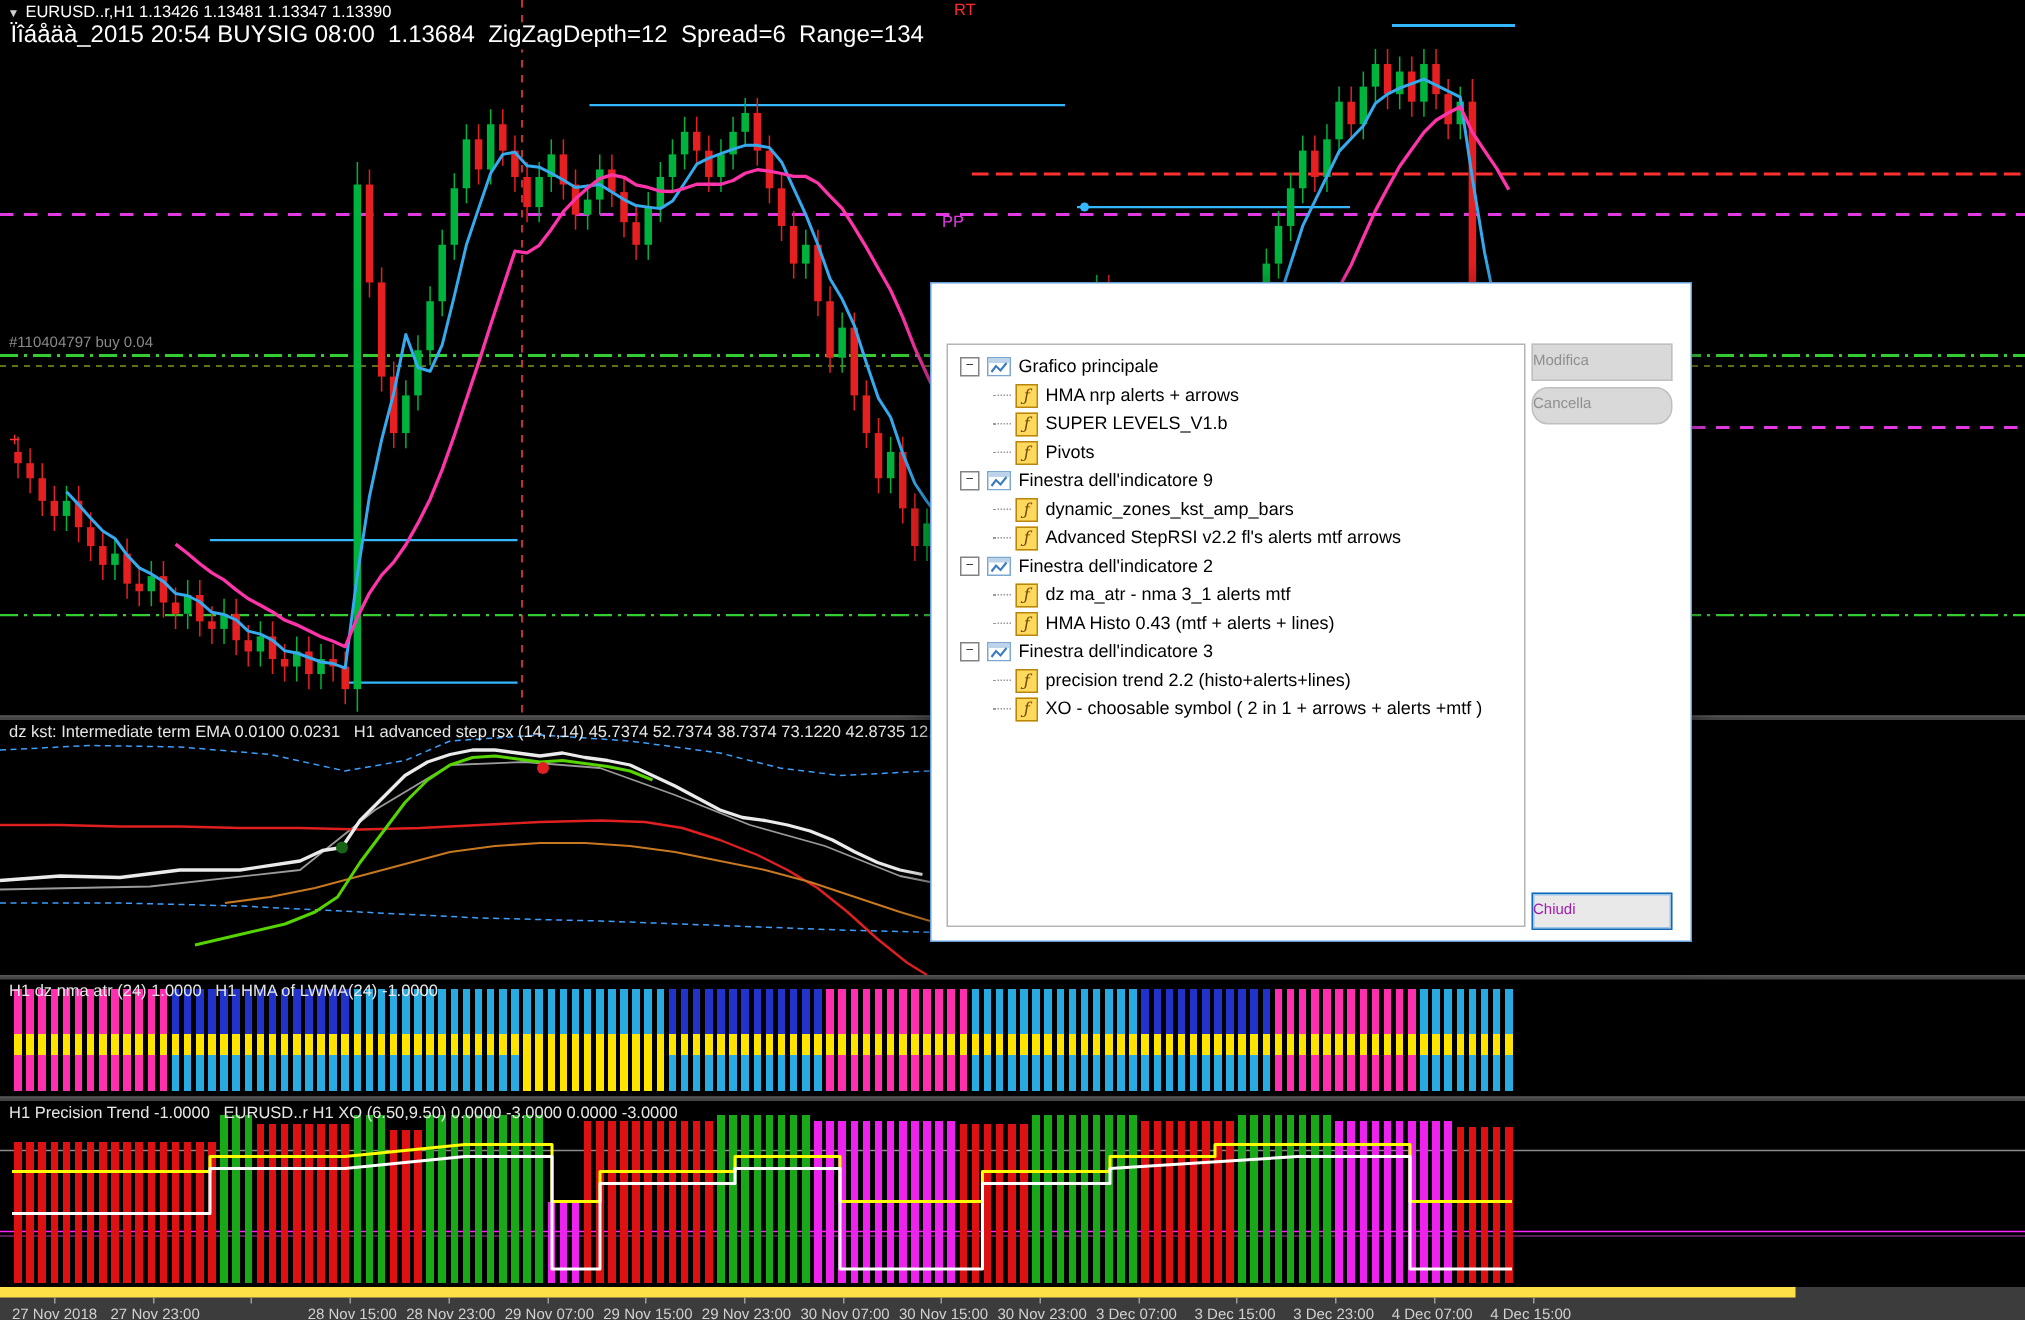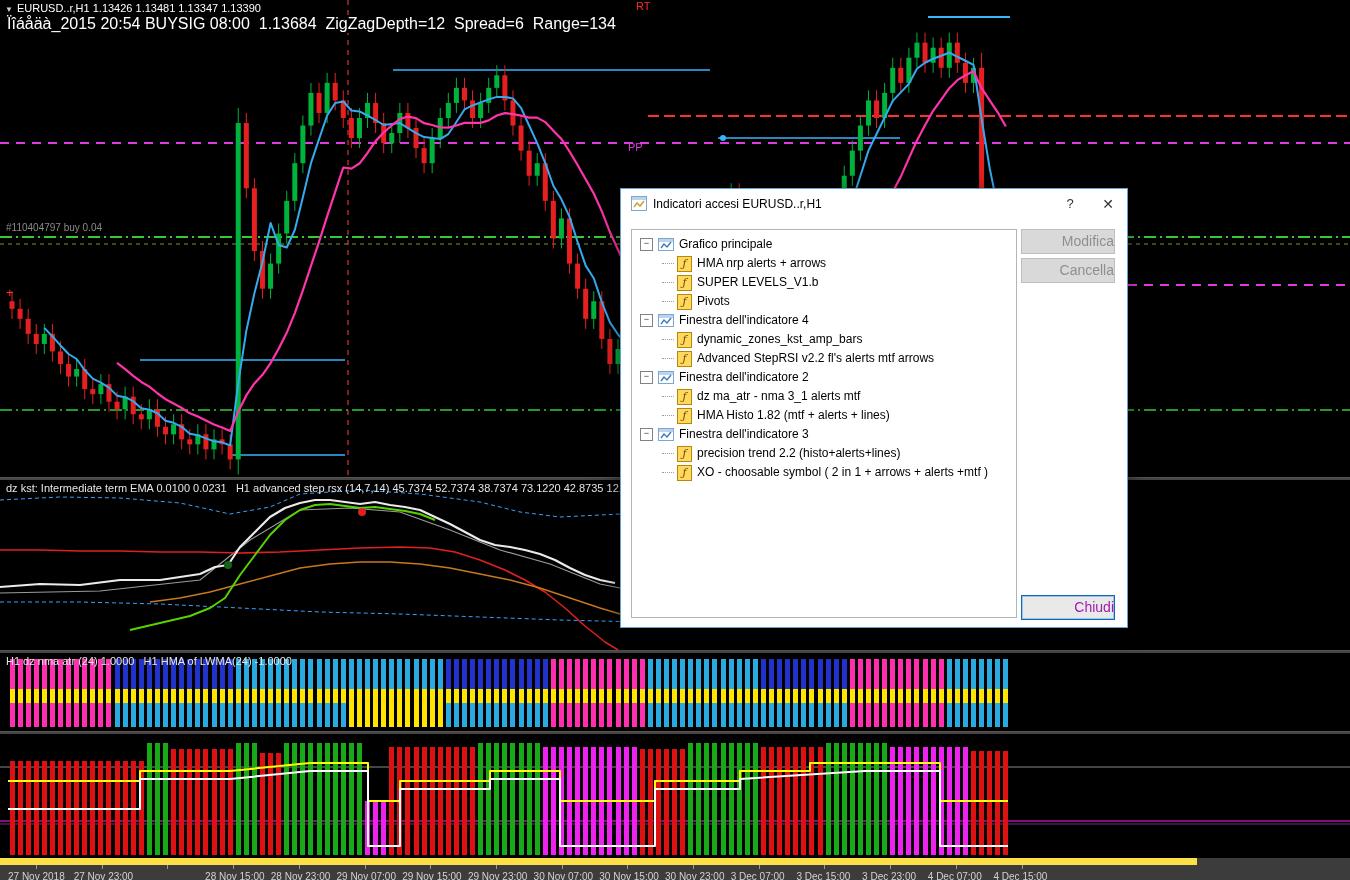--- a/index.html
+++ b/index.html
@@ -30,21 +30,21 @@
   .trow{position:relative;height:19px;line-height:19px;font-size:12px;color:#000;white-space:nowrap;display:flex;align-items:center;}
   .trow.group{padding-left:8px;}
   .trow.child{padding-left:30px;}
   .expander{display:inline-block;width:11px;height:11px;border:1px solid #828282;background:#fff;
             font-size:9px;line-height:9px;text-align:center;color:#333;margin-right:5px;flex:0 0 auto;}
   .guide{display:inline-block;width:12px;height:1px;border-top:1px dotted #9a9a9a;margin-right:3px;flex:0 0 auto;}
   .win-icon{display:inline-block;width:16px;height:13px;margin-right:5px;flex:0 0 auto;}
   .fx-icon{display:inline-block;width:13px;height:14px;background:#ffd95e;border:1px solid #b8860b;
            color:#6b4a00;font-family:"DejaVu Serif",serif;font-style:italic;font-size:11px;line-height:13px;
            text-align:center;margin-right:5px;flex:0 0 auto;}
-  .btn{position:absolute;right:12px;width:92px;height:23px;font-size:14px;text-align:right;line-height:22px;}
+  .btn{position:absolute;right:12px;width:92px;height:23px;font-size:10px;text-align:left;line-height:22px;}
   .btn.disabled{background:#d9d9d9;border:1px solid #bfbfbf;color:#8f8f8f;}
   .btn.primary{background:#e9e9e9;border:1px solid #0f69b4;box-shadow:inset 0 0 0 1px #9ac4ea;color:#a21caf;cursor:pointer;}
 </style>
 </head>
 <body>
 
 <div class="stage">
 
   <div class="panel" id="mainPanel" style="top:0;height:477px;">
     <svg id="mainSvg" width="1350" height="477">
@@ -842,20 +842,21 @@
         <rect x="962.94" y="13" width="5" height="108" fill="#ee22ee" shape-rendering="crispEdges"></rect>
         <rect x="971.02" y="17" width="5" height="104" fill="#dd1111" shape-rendering="crispEdges"></rect>
         <rect x="979.1" y="17" width="5" height="104" fill="#dd1111" shape-rendering="crispEdges"></rect>
         <rect x="987.1800000000001" y="17" width="5" height="104" fill="#dd1111" shape-rendering="crispEdges"></rect>
         <rect x="995.26" y="17" width="5" height="104" fill="#dd1111" shape-rendering="crispEdges"></rect>
         <rect x="1003.34" y="17" width="5" height="104" fill="#dd1111" shape-rendering="crispEdges"></rect>
         <polyline points="8,47 140,47 140,37 230,37 310,29 368,29 368,67 400,67 400,47 490,47 490,37 560,37 560,67 655,67 655,47 740,47 740,37 810,37 810,29 940,29 940,67 1008,67" fill="none" stroke="#ffff00" stroke-width="2" stroke-linejoin="round"></polyline>
         <polyline points="8,75 140,75 140,45 230,45 310,37 368,37 368,112 400,112 400,55 490,55 490,45 560,45 560,112 655,112 655,55 740,55 740,45 865,37 940,37 940,112 1008,112" fill="none" stroke="#ffffff" stroke-width="2" stroke-linejoin="round"></polyline>
       </svg>
   </div>
+  <div class="panel-label" style="top:736px;">H1 Precision Trend -1.0000   EURUSD..r H1 XO (6.50,9.50) 0.0000 -3.0000 0.0000 -3.0000</div>
 
   <div class="time-axis" style="top:858px;" id="timeAxis">
       <div class="tick" style="left: 36px;"></div>
       <div class="tlabel" style="left: 8px;">27 Nov 2018</div>
       <div class="tick" style="left: 101.7px;"></div>
       <div class="tlabel" style="left: 73.7px;">27 Nov 23:00</div>
       <div class="tick" style="left: 167.4px;"></div>
       <div class="tlabel" style="left: 139.4px; margin-top: 20px;">28 Nov 07:00</div>
       <div class="tick" style="left: 233.1px;"></div>
       <div class="tlabel" style="left: 205.1px;">28 Nov 15:00</div>
@@ -879,32 +880,20 @@
       <div class="tlabel" style="left: 796.4px;">3 Dec 15:00</div>
       <div class="tick" style="left: 890.1px;"></div>
       <div class="tlabel" style="left: 862.1px; text-decoration: underline;">3 Dec 23:00</div>
       <div class="tick" style="left: 955.8px;"></div>
       <div class="tlabel" style="left: 927.8px;">4 Dec 07:00</div>
       <div class="tick" style="left: 1021.5px;"></div>
       <div class="tlabel" style="left: 993.5px;">4 Dec 15:00</div>
     </div>
 
   <div class="dialog">
-    <div class="dlg-title">
-      <span class="ticon">
-        <svg width="16" height="15">
-            <rect x="0.5" y="0.5" width="15" height="14" fill="#fff" stroke="#7ba7d0"></rect>
-            <rect x="1" y="1" width="14" height="3" fill="#bdd3ea"></rect>
-            <polyline points="3,11 6,7 9,10 13,5" fill="none" stroke="#caa53d" stroke-width="1.6"></polyline>
-          </svg>
-      </span>
-      <span class="ttext">Indicatori accesi EURUSD..r,H1</span>
-      <span class="dlg-btn dlg-help">?</span>
-      <span class="dlg-btn dlg-close">✕</span>
-    </div>
     <div class="listbox" id="treeBox">
         <div class="trow group">
           <span class="expander">−</span>
           <svg width="16" height="13" class="win-icon">
             <rect x="0.5" y="0.5" width="15" height="12" fill="#fff" stroke="#7ba7d0"></rect>
             <rect x="1" y="1" width="14" height="3" fill="#bdd3ea"></rect>
             <polyline points="3,10 6,6 9,9 13,4" fill="none" stroke="#3a7bbf" stroke-width="1.4"></polyline>
           </svg>
           <span>Grafico principale</span>
         </div>
@@ -923,21 +912,21 @@
           <span class="fx-icon">ƒ</span>
           <span>Pivots</span>
         </div>
         <div class="trow group">
           <span class="expander">−</span>
           <svg width="16" height="13" class="win-icon">
             <rect x="0.5" y="0.5" width="15" height="12" fill="#fff" stroke="#7ba7d0"></rect>
             <rect x="1" y="1" width="14" height="3" fill="#bdd3ea"></rect>
             <polyline points="3,10 6,6 9,9 13,4" fill="none" stroke="#3a7bbf" stroke-width="1.4"></polyline>
           </svg>
-          <span>Finestra dell'indicatore 4</span>
+          <span>Finestra dell'indicatore 9</span>
         </div>
         <div class="trow child">
           <span class="guide"></span>
           <span class="fx-icon">ƒ</span>
           <span>dynamic_zones_kst_amp_bars</span>
         </div>
         <div class="trow child">
           <span class="guide"></span>
           <span class="fx-icon">ƒ</span>
           <span>Advanced StepRSI v2.2 fl's alerts mtf arrows</span>
@@ -952,21 +941,21 @@
           <span>Finestra dell'indicatore 2</span>
         </div>
         <div class="trow child">
           <span class="guide"></span>
           <span class="fx-icon">ƒ</span>
           <span>dz ma_atr - nma 3_1 alerts mtf</span>
         </div>
         <div class="trow child">
           <span class="guide"></span>
           <span class="fx-icon">ƒ</span>
-          <span>HMA Histo 1.82 (mtf + alerts + lines)</span>
+          <span>HMA Histo 0.43 (mtf + alerts + lines)</span>
         </div>
         <div class="trow group">
           <span class="expander">−</span>
           <svg width="16" height="13" class="win-icon">
             <rect x="0.5" y="0.5" width="15" height="12" fill="#fff" stroke="#7ba7d0"></rect>
             <rect x="1" y="1" width="14" height="3" fill="#bdd3ea"></rect>
             <polyline points="3,10 6,6 9,9 13,4" fill="none" stroke="#3a7bbf" stroke-width="1.4"></polyline>
           </svg>
           <span>Finestra dell'indicatore 3</span>
         </div>
@@ -975,17 +964,17 @@
           <span class="fx-icon">ƒ</span>
           <span>precision trend 2.2 (histo+alerts+lines)</span>
         </div>
         <div class="trow child">
           <span class="guide"></span>
           <span class="fx-icon">ƒ</span>
           <span>XO - choosable symbol ( 2 in 1 + arrows + alerts +mtf )</span>
         </div>
       </div>
     <div class="btn disabled" style="top:40px;">Modifica</div>
-    <div class="btn disabled" style="top:69px;">Cancella</div>
+    <div class="btn disabled" style="top:69px;border-radius:11px;">Cancella</div>
     <div class="btn primary" style="top:406px;">Chiudi</div>
   </div>
 
 </div>
 
 </body></html>

